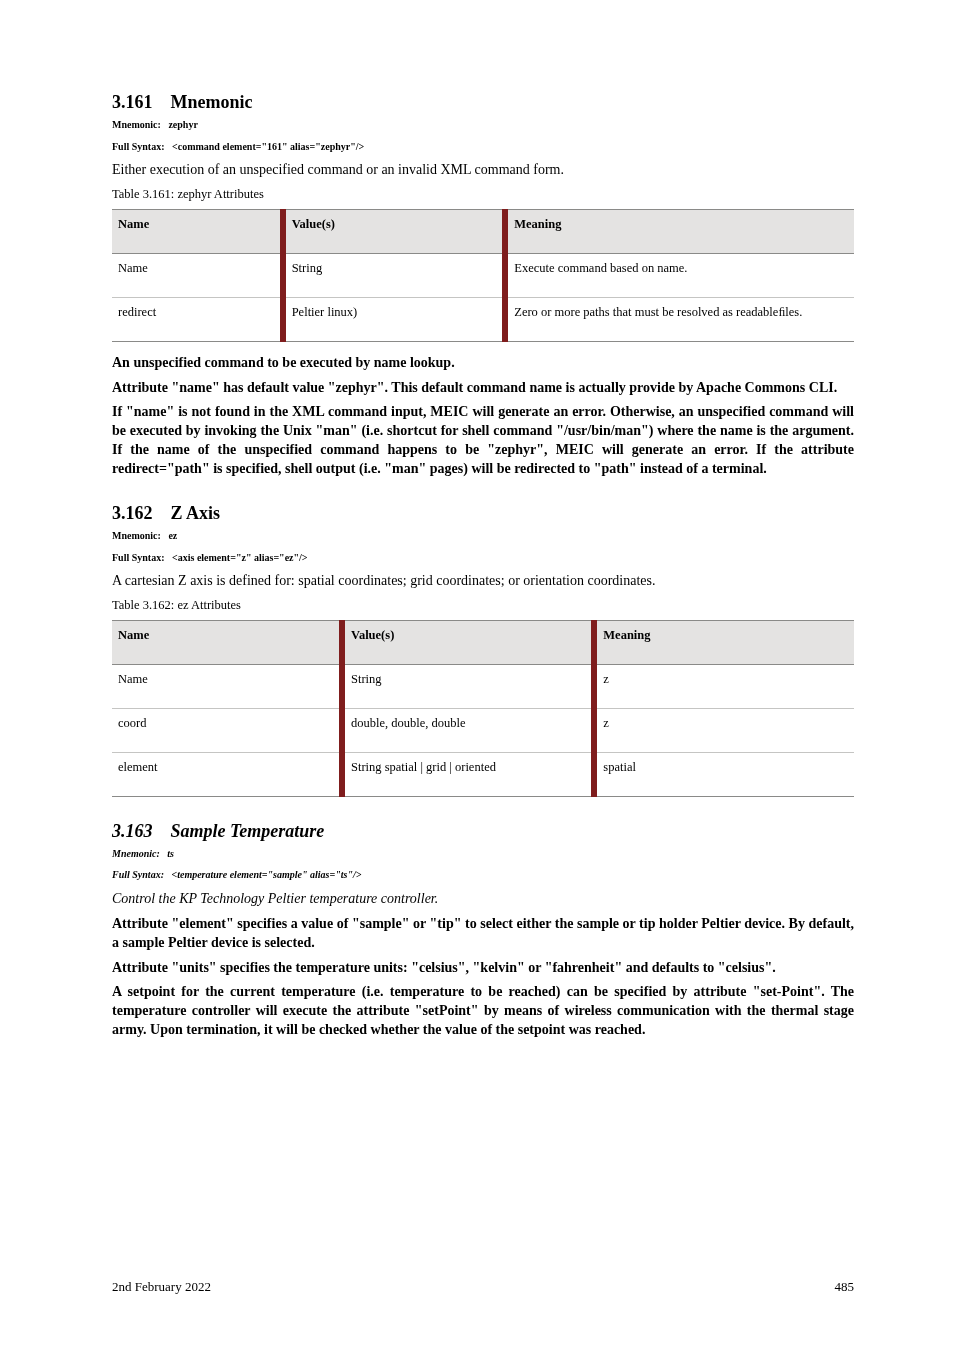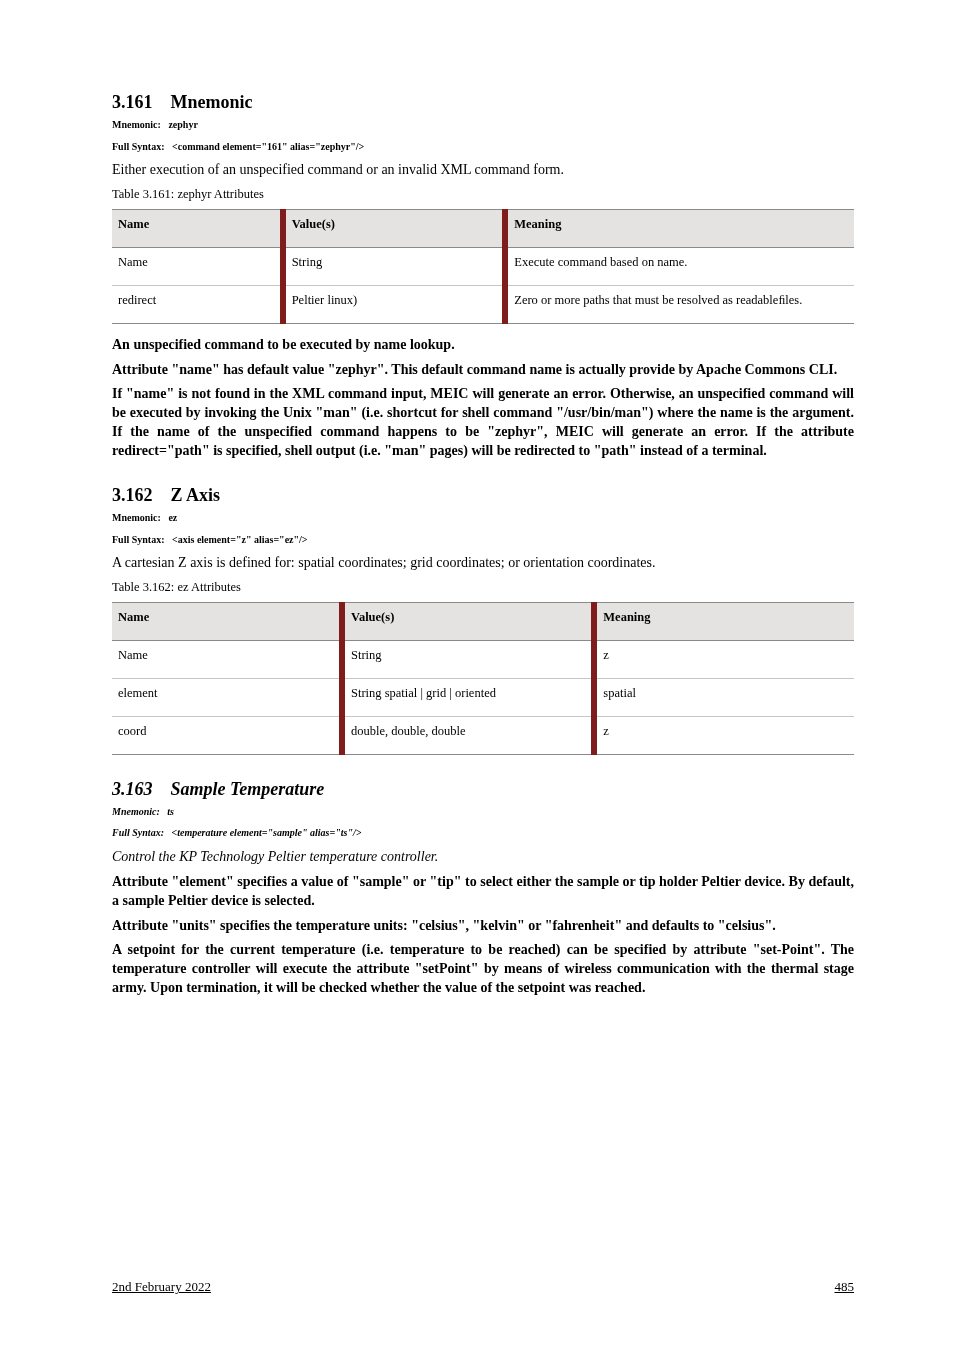--- a/index.html
+++ b/index.html
@@ -29,21 +29,21 @@
   }
   table {
     width: 100%;
     border-collapse: collapse;
     font-size: 12.5px;
     margin-bottom: 12px;
   }
   th, td {
     text-align: left;
     vertical-align: top;
-    padding: 6px 8px 14px 6px;
+    padding: 6px 8px 20px 6px;
   }
   th {
     background: #e4e3e2;
     font-weight: bold;
     border-top: 1px solid #8a8a88;
     border-bottom: 1px solid #c5c5c3;
   }
   td {
     border-bottom: 1px solid #c5c5c3;
   }
@@ -66,21 +66,20 @@
   .para-block { margin-top: 6px; margin-bottom: 8px; font-weight: bold; }
 
   .footer {
     position: absolute;
     bottom: 54px;
     left: 0; right: 0;
     display: flex;
     justify-content: space-between;
     padding: 0 100px 0 112px;
     font-size: 13px;
-    text-decoration: underline;
   }
 </style>
 </head>
 <body>
 
 <div>
   <div class="section-title">
     <span>3.161</span>
     <span>&nbsp;&nbsp;</span>
     <span>Mnemonic</span>
@@ -165,28 +164,28 @@
       <th>Meaning</th>
     </tr>
   </thead>
   <tbody>
     <tr>
       <td>Name</td>
       <td>String</td>
       <td>z</td>
     </tr>
     <tr>
+      <td>coord</td>
+      <td>double, double, double</td>
+      <td>z</td>
+    </tr>
+    <tr>
       <td>element</td>
       <td>String spatial | grid | oriented</td>
       <td>spatial</td>
-    </tr>
-    <tr>
-      <td>coord</td>
-      <td>double, double, double</td>
-      <td>z</td>
     </tr>
   </tbody>
 </table>
 
 <div style="margin-top:22px;font-style:italic;">
   <div class="section-title">
     <span>3.163</span>
     <span>&nbsp;&nbsp;</span>
     <span>Sample Temperature</span>
   </div>

